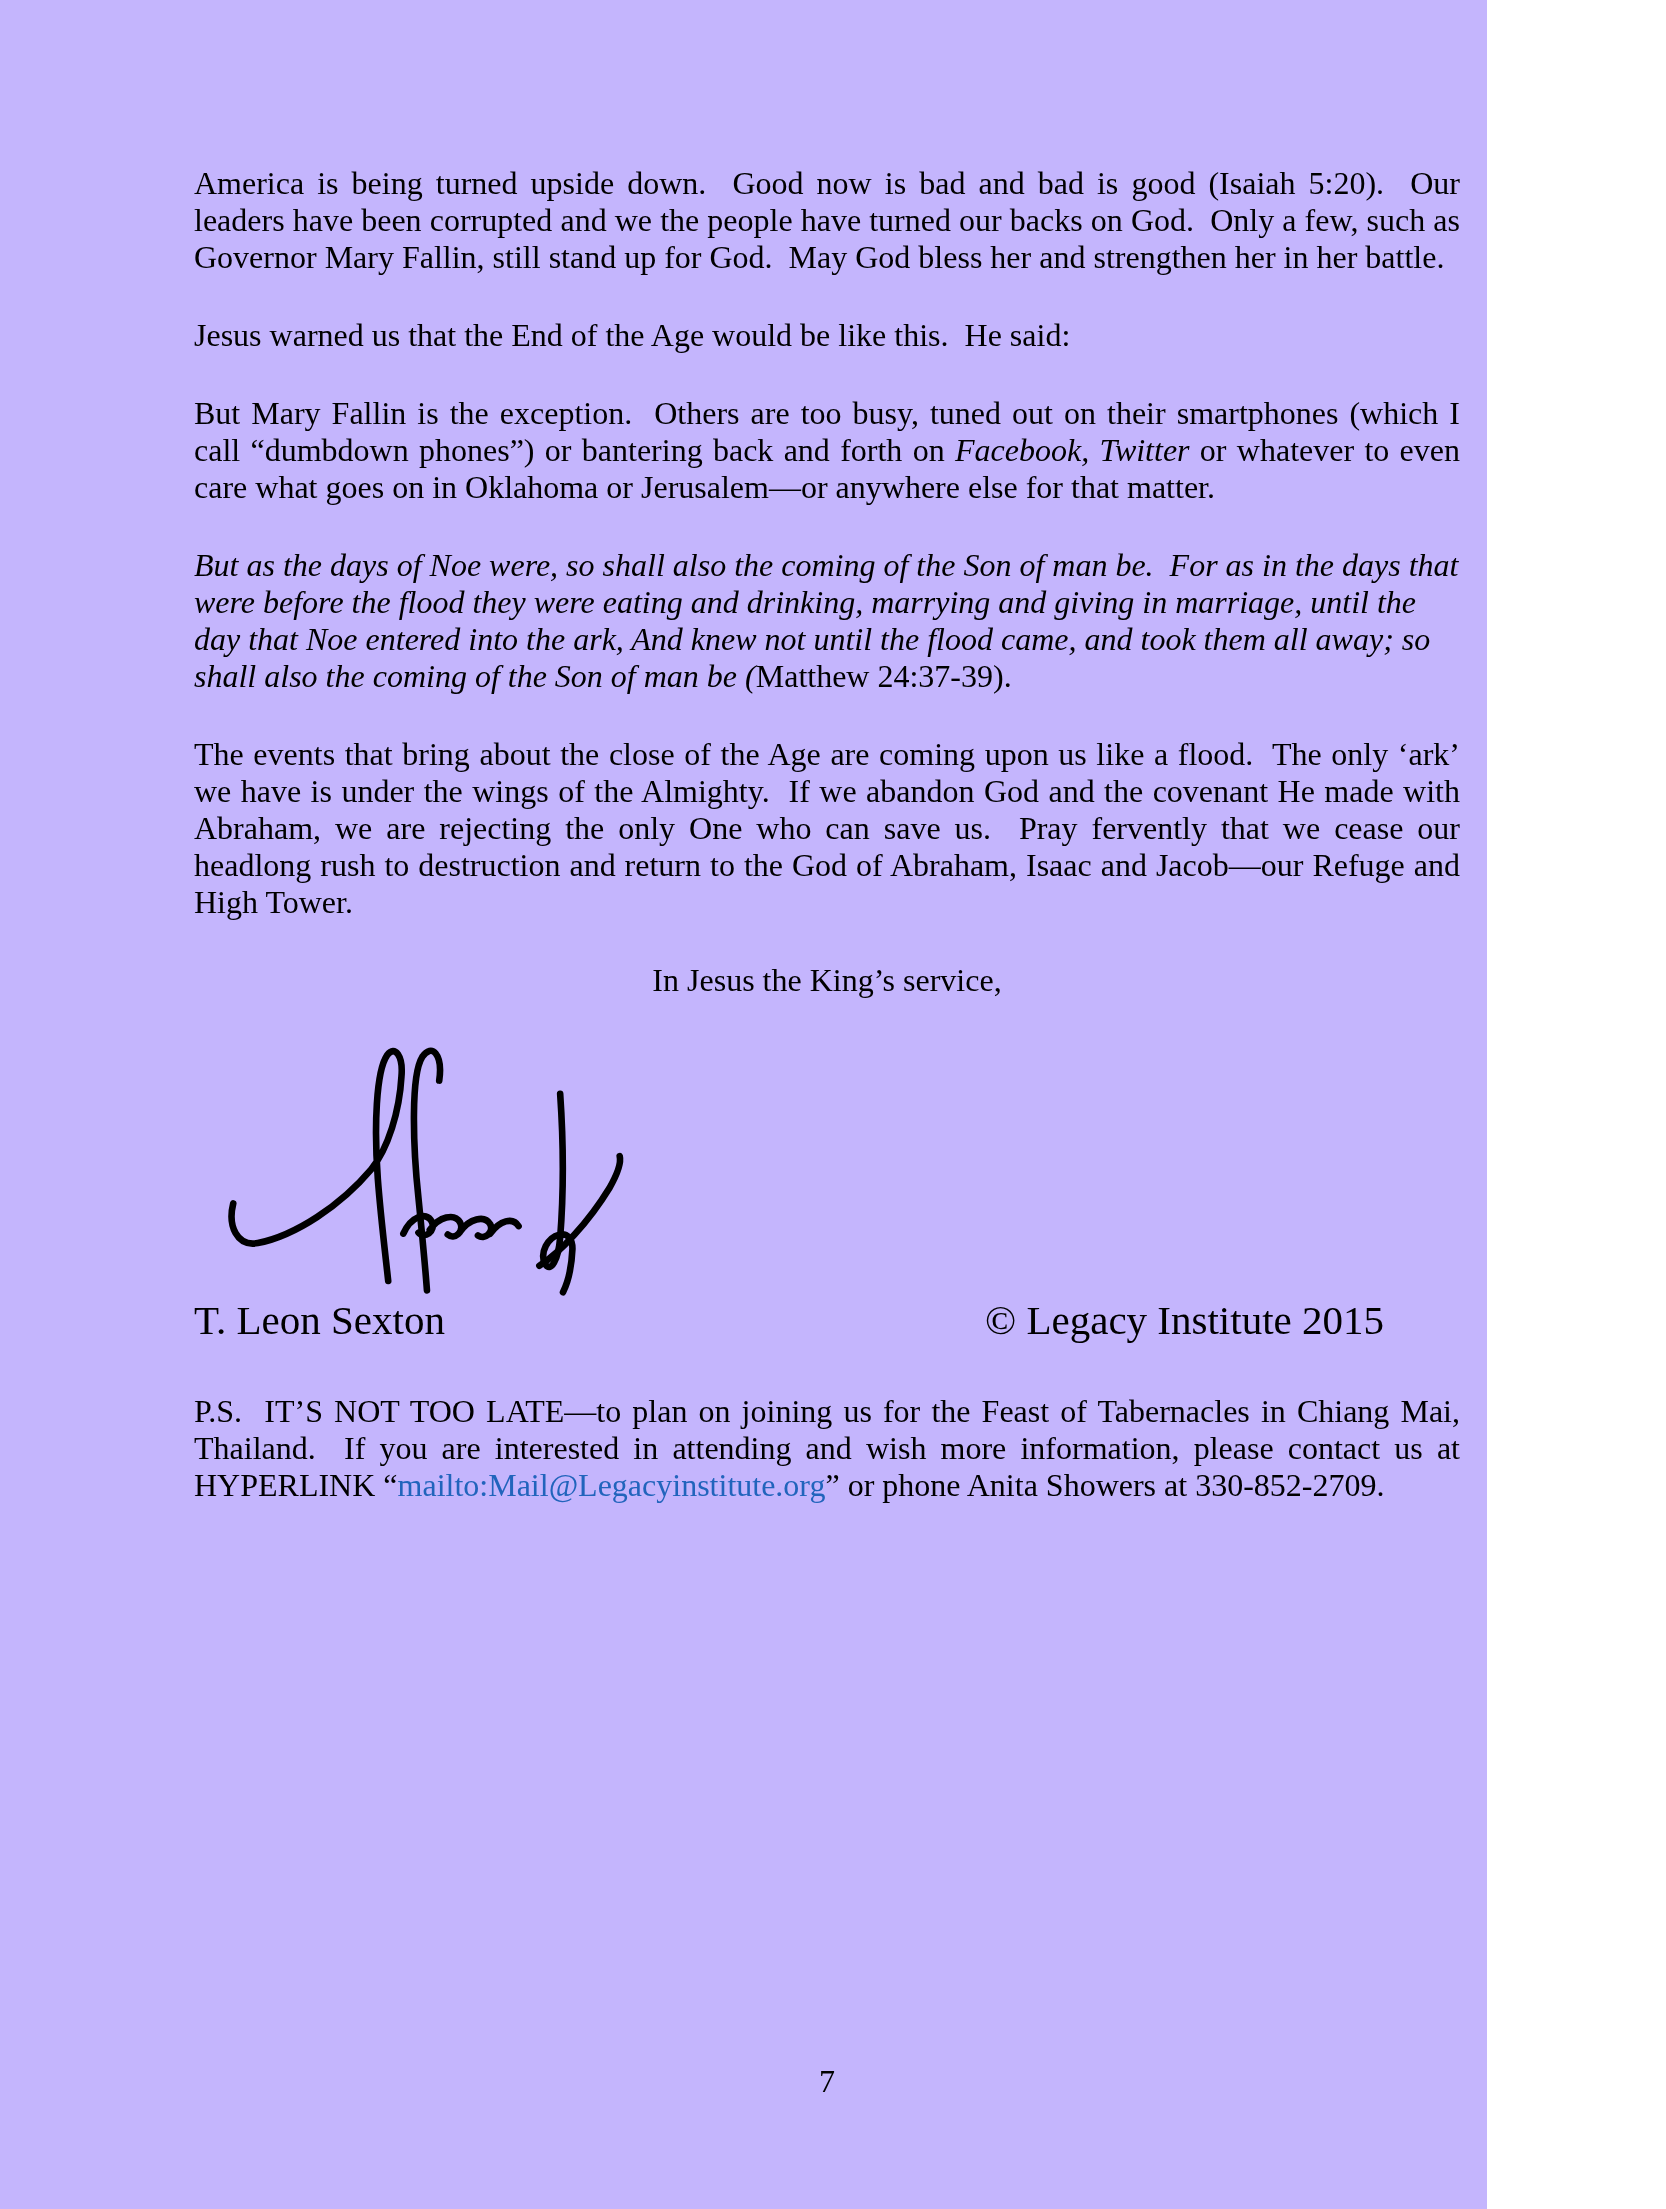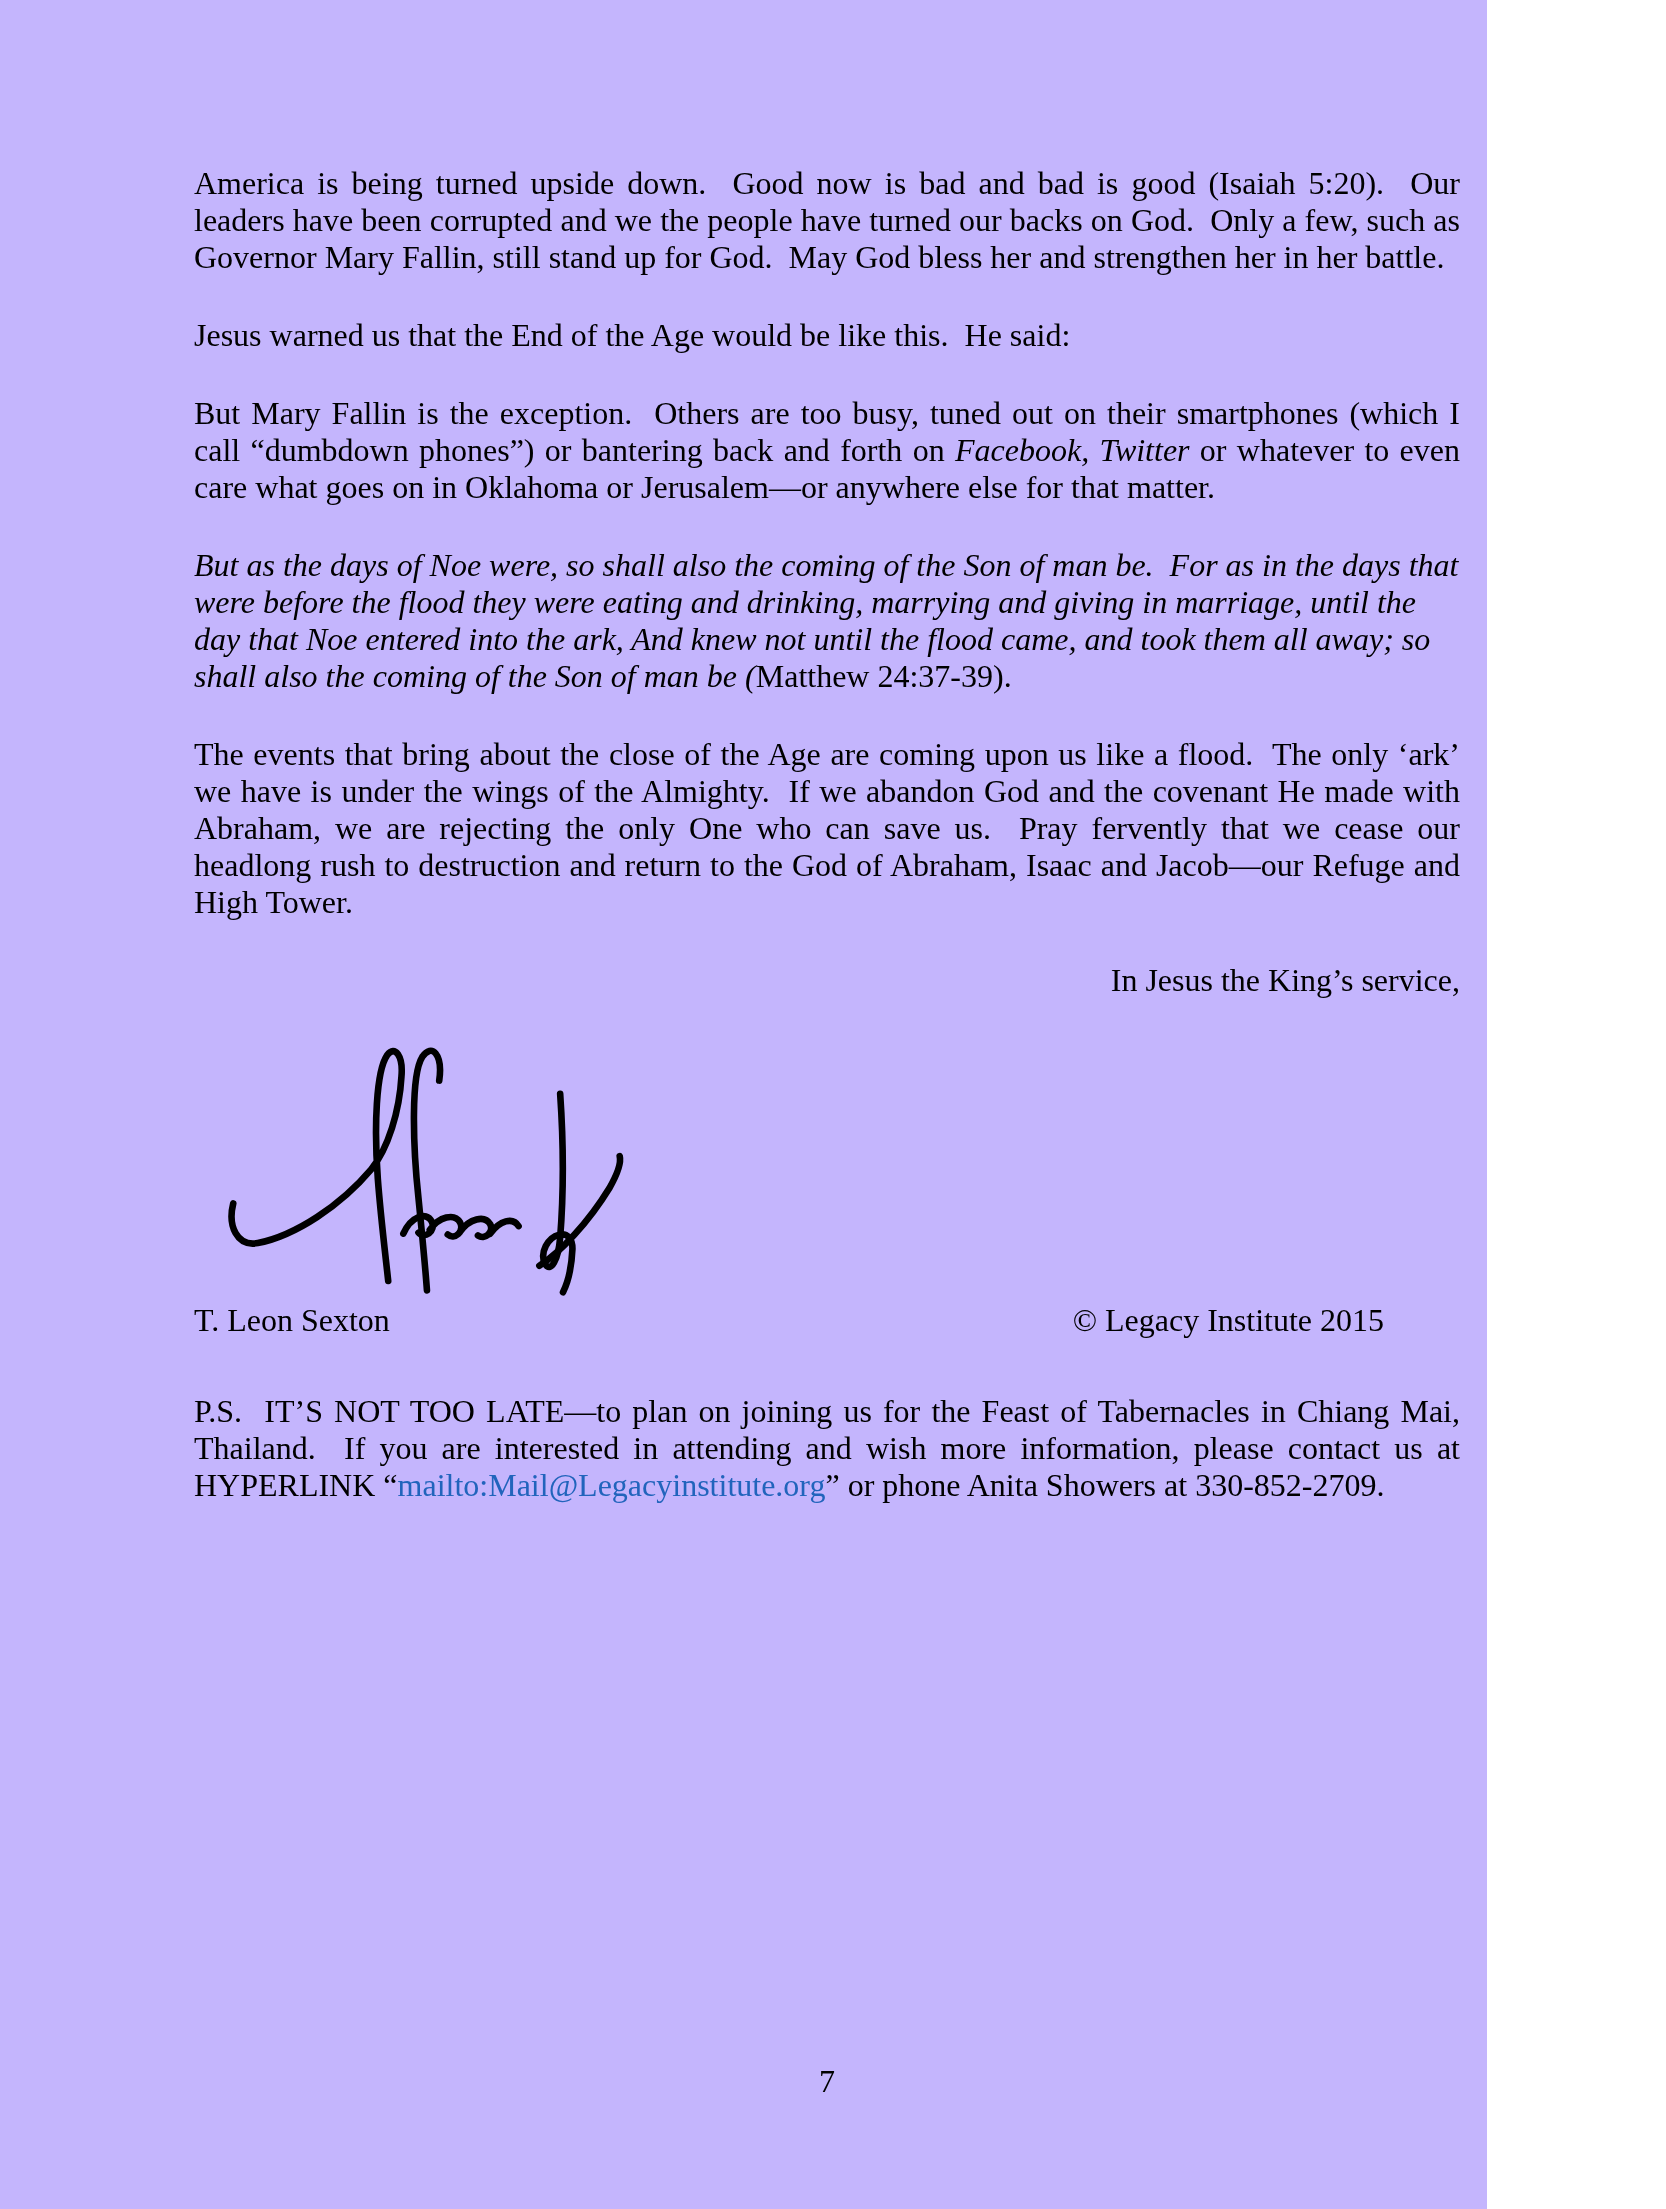--- a/index.html
+++ b/index.html
@@ -35,33 +35,33 @@
   }
   p.quote .citation {
     font-style: normal;
     text-align: center;
   }
   .italic-seg {
     font-style: italic;
   }
   p.closing {
     margin-bottom: 0;
-    text-align: right;
+    text-align: center;
     margin-top: 18px;
   }
   .signature-wrap {
     margin: 23px 0 0 32px;
     width: 400px;
     height: 274px;
     overflow: visible;
   }
   .sig-row {
     display: flex;
     justify-content: space-between;
-    font-size: 32px;
+    font-size: 41px;
     line-height: 37px;
     margin-top: 5.8px;
   }
   .sig-row .copyright {
     margin-right: 76px;
   }
   p.ps {
     margin-top: 54px;
     margin-bottom: 0;
   }

